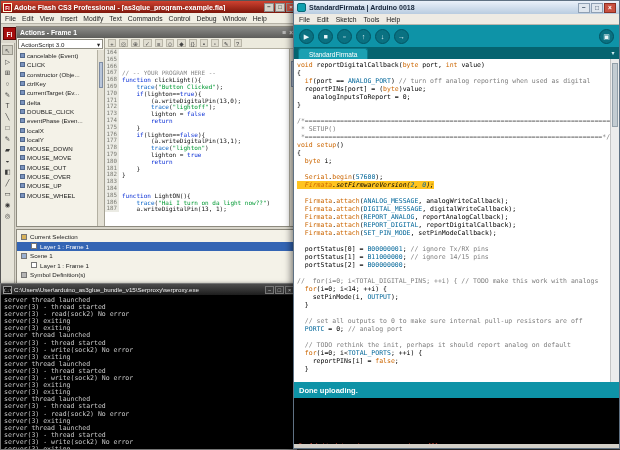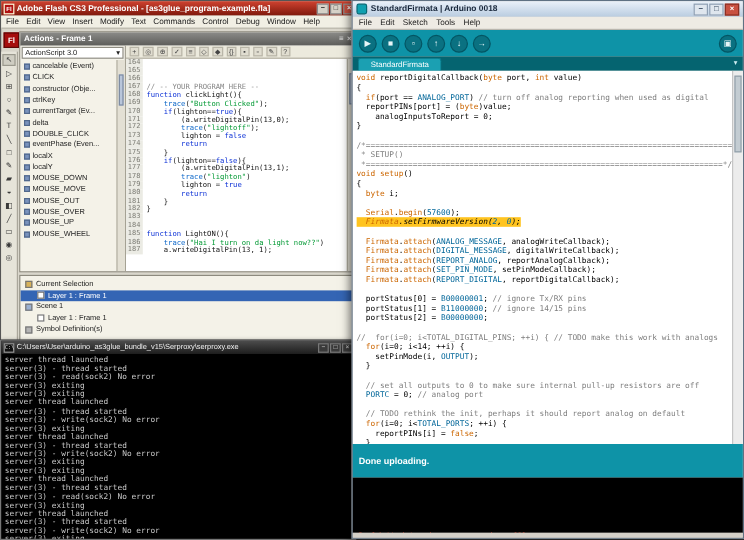--- a/index.html
+++ b/index.html
@@ -71,21 +71,21 @@
   .abtn.last{margin-left:auto;}
   .atabs{height:12px;background:#056470;display:flex;align-items:flex-end;padding:0 0 0 4px;flex:none;}
   .atab{height:11px;background:#1ba0b2;color:#fff;font-size:6.5px;line-height:11px;padding:0 10px;border-radius:3px 3px 0 0;border:1px solid #0a7b8b;border-bottom:none;}
   .atabmenu{margin-left:auto;width:12px;height:11px;color:#cfeef2;font-size:6px;line-height:11px;text-align:center;}
   .aeditor{flex:1;background:#fff;position:relative;overflow:hidden;padding:2px 0 0 3px;}
   .aeditor .cl{height:8px;line-height:8px;}
   .aeditor .lbody{font:6.5px "DejaVu Sans Mono",monospace;padding-left:0;}
   .ap{color:#000}.ak{color:#cc6600}.ao{color:#cc6600}.an{color:#006699}.ac{color:#7e7e7e}
   .cl.hl .lbody{background:#ffc420;font-style:italic;}
   .aedsb{position:absolute;right:0;top:0;bottom:0;width:9px;background:#ececec;border-left:1px solid #c5c5c5;}
-  .astatus{height:28px;background:#0e93a7;color:#fff;font-size:7.5px;font-weight:bold;display:flex;align-items:center;padding:0 5px;flex:none;}
+  .astatus{height:16px;background:#0e93a7;color:#fff;font-size:7.5px;font-weight:bold;display:flex;align-items:center;padding:0 5px;flex:none;}
   .aconsole{height:46px;background:#000;padding:3px 4px;flex:none;overflow:hidden;}
   .cerr{font:6.5px "DejaVu Sans Mono",monospace;color:#e14f3a;line-height:8px;white-space:pre;margin-top:41px;}
   .afoot{height:4px;background:#d4d0c8;flex:none;}
 </style>
 </head>
 <body>
 
 <div class="win" id="flash">
   <div class="ftitle">
     <span class="fticon">Fl</span>
@@ -481,24 +481,24 @@
         <div class="cl">
           <span class="lbody"><span class="ap">  </span><span class="ao">Firmata</span><span class="ap">.</span><span class="ao">attach</span><span class="ap">(</span><span class="an">ANALOG_MESSAGE</span><span class="ap">, analogWriteCallback);</span></span>
         </div>
         <div class="cl">
           <span class="lbody"><span class="ap">  </span><span class="ao">Firmata</span><span class="ap">.</span><span class="ao">attach</span><span class="ap">(</span><span class="an">DIGITAL_MESSAGE</span><span class="ap">, digitalWriteCallback);</span></span>
         </div>
         <div class="cl">
           <span class="lbody"><span class="ap">  </span><span class="ao">Firmata</span><span class="ap">.</span><span class="ao">attach</span><span class="ap">(</span><span class="an">REPORT_ANALOG</span><span class="ap">, reportAnalogCallback);</span></span>
         </div>
         <div class="cl">
+          <span class="lbody"><span class="ap">  </span><span class="ao">Firmata</span><span class="ap">.</span><span class="ao">attach</span><span class="ap">(</span><span class="an">REPORT_DIGITAL</span><span class="ap">, reportDigitalCallback);</span></span>
+        </div>
+        <div class="cl">
           <span class="lbody"><span class="ap">  </span><span class="ao">Firmata</span><span class="ap">.</span><span class="ao">attach</span><span class="ap">(</span><span class="an">SET_PIN_MODE</span><span class="ap">, setPinModeCallback);</span></span>
-        </div>
-        <div class="cl">
-          <span class="lbody"><span class="ap">  </span><span class="ao">Firmata</span><span class="ap">.</span><span class="ao">attach</span><span class="ap">(</span><span class="an">REPORT_DIGITAL</span><span class="ap">, reportDigitalCallback);</span></span>
         </div>
         <div class="cl">
           <span class="lbody">&nbsp;</span>
         </div>
         <div class="cl">
           <span class="lbody"><span class="ap">  portStatus[0] = </span><span class="an">B00000001</span><span class="ap">; </span><span class="ac">// ignore Tx/RX pins</span></span>
         </div>
         <div class="cl">
           <span class="lbody"><span class="ap">  portStatus[1] = </span><span class="an">B11000000</span><span class="ap">; </span><span class="ac">// ignore 14/15 pins</span></span>
         </div>

